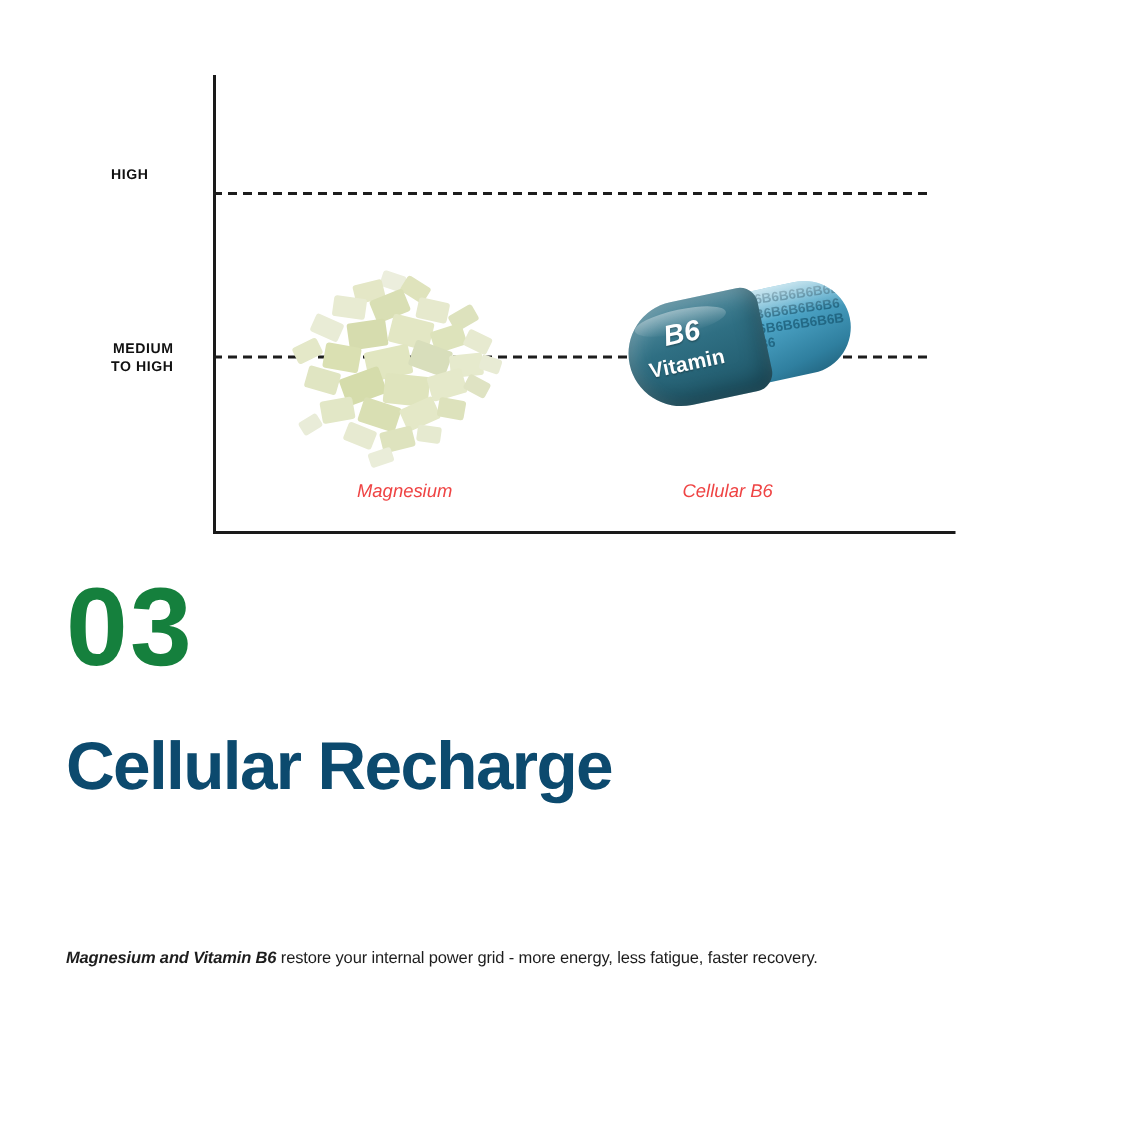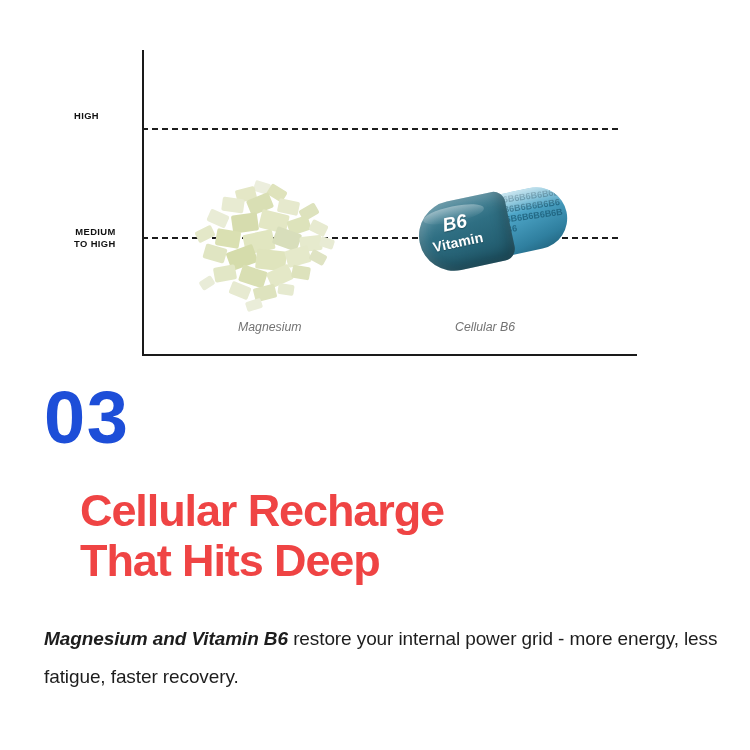--- a/index.html
+++ b/index.html
@@ -68,21 +68,21 @@
   .ytick-label.medhigh {
     left: 74px;
     top: 226px;
     text-align: right;
   }
 
   .item-caption {
     position: absolute;
     font-size: 12.3px;
     font-style: italic;
-    color: #737373;
+    color: #ef4444;
     white-space: nowrap;
   }
   .item-caption.mag { left: 238px; top: 320px; }
   .item-caption.b6 { left: 455px; top: 320px; }
 
   
   .mag-pile {
     position: absolute;
     left: 192px;
     top: 178px;
@@ -180,43 +180,42 @@
   }
 
   
   .step-number {
     position: absolute;
     left: 44px;
     top: 381px;
     font-size: 74px;
     font-weight: 700;
     letter-spacing: 1.5px;
-    color: #1d4ed8;
+    color: #15803d;
     line-height: 1;
   }
 
   .headline {
     position: absolute;
     left: 44px;
     top: 486px;
     font-size: 45px;
     font-weight: 700;
     letter-spacing: -1.1px;
     line-height: 50px;
-    color: #ef4444;
-    margin-left: 36px;
+    color: #0c4a6e;
   }
   .headline .line { display: block; }
 
   .subcopy {
     position: absolute;
     left: 44px;
     top: 620px;
     width: 690px;
-    font-size: 19px;
+    font-size: 11px;
     line-height: 38px;
     color: #1d1d1d;
     letter-spacing: -0.1px;
   }
   .subcopy .lead {
     font-weight: 700;
     font-style: italic;
   }
 </style>
 </head>
@@ -285,16 +284,15 @@
 
   <div class="item-caption mag">Magnesium</div>
   <div class="item-caption b6">Cellular B6</div>
 
 </div>
 
 <div class="step-number">03</div>
 
 <div class="headline">
   <span class="line">Cellular Recharge</span>
-  <span class="line">That Hits Deep</span>
 </div>
 
 <div class="subcopy"><span class="lead">Magnesium and Vitamin B6</span><span> restore your internal power grid - more energy, less fatigue, faster recovery.</span></div>
 
 </body></html>

